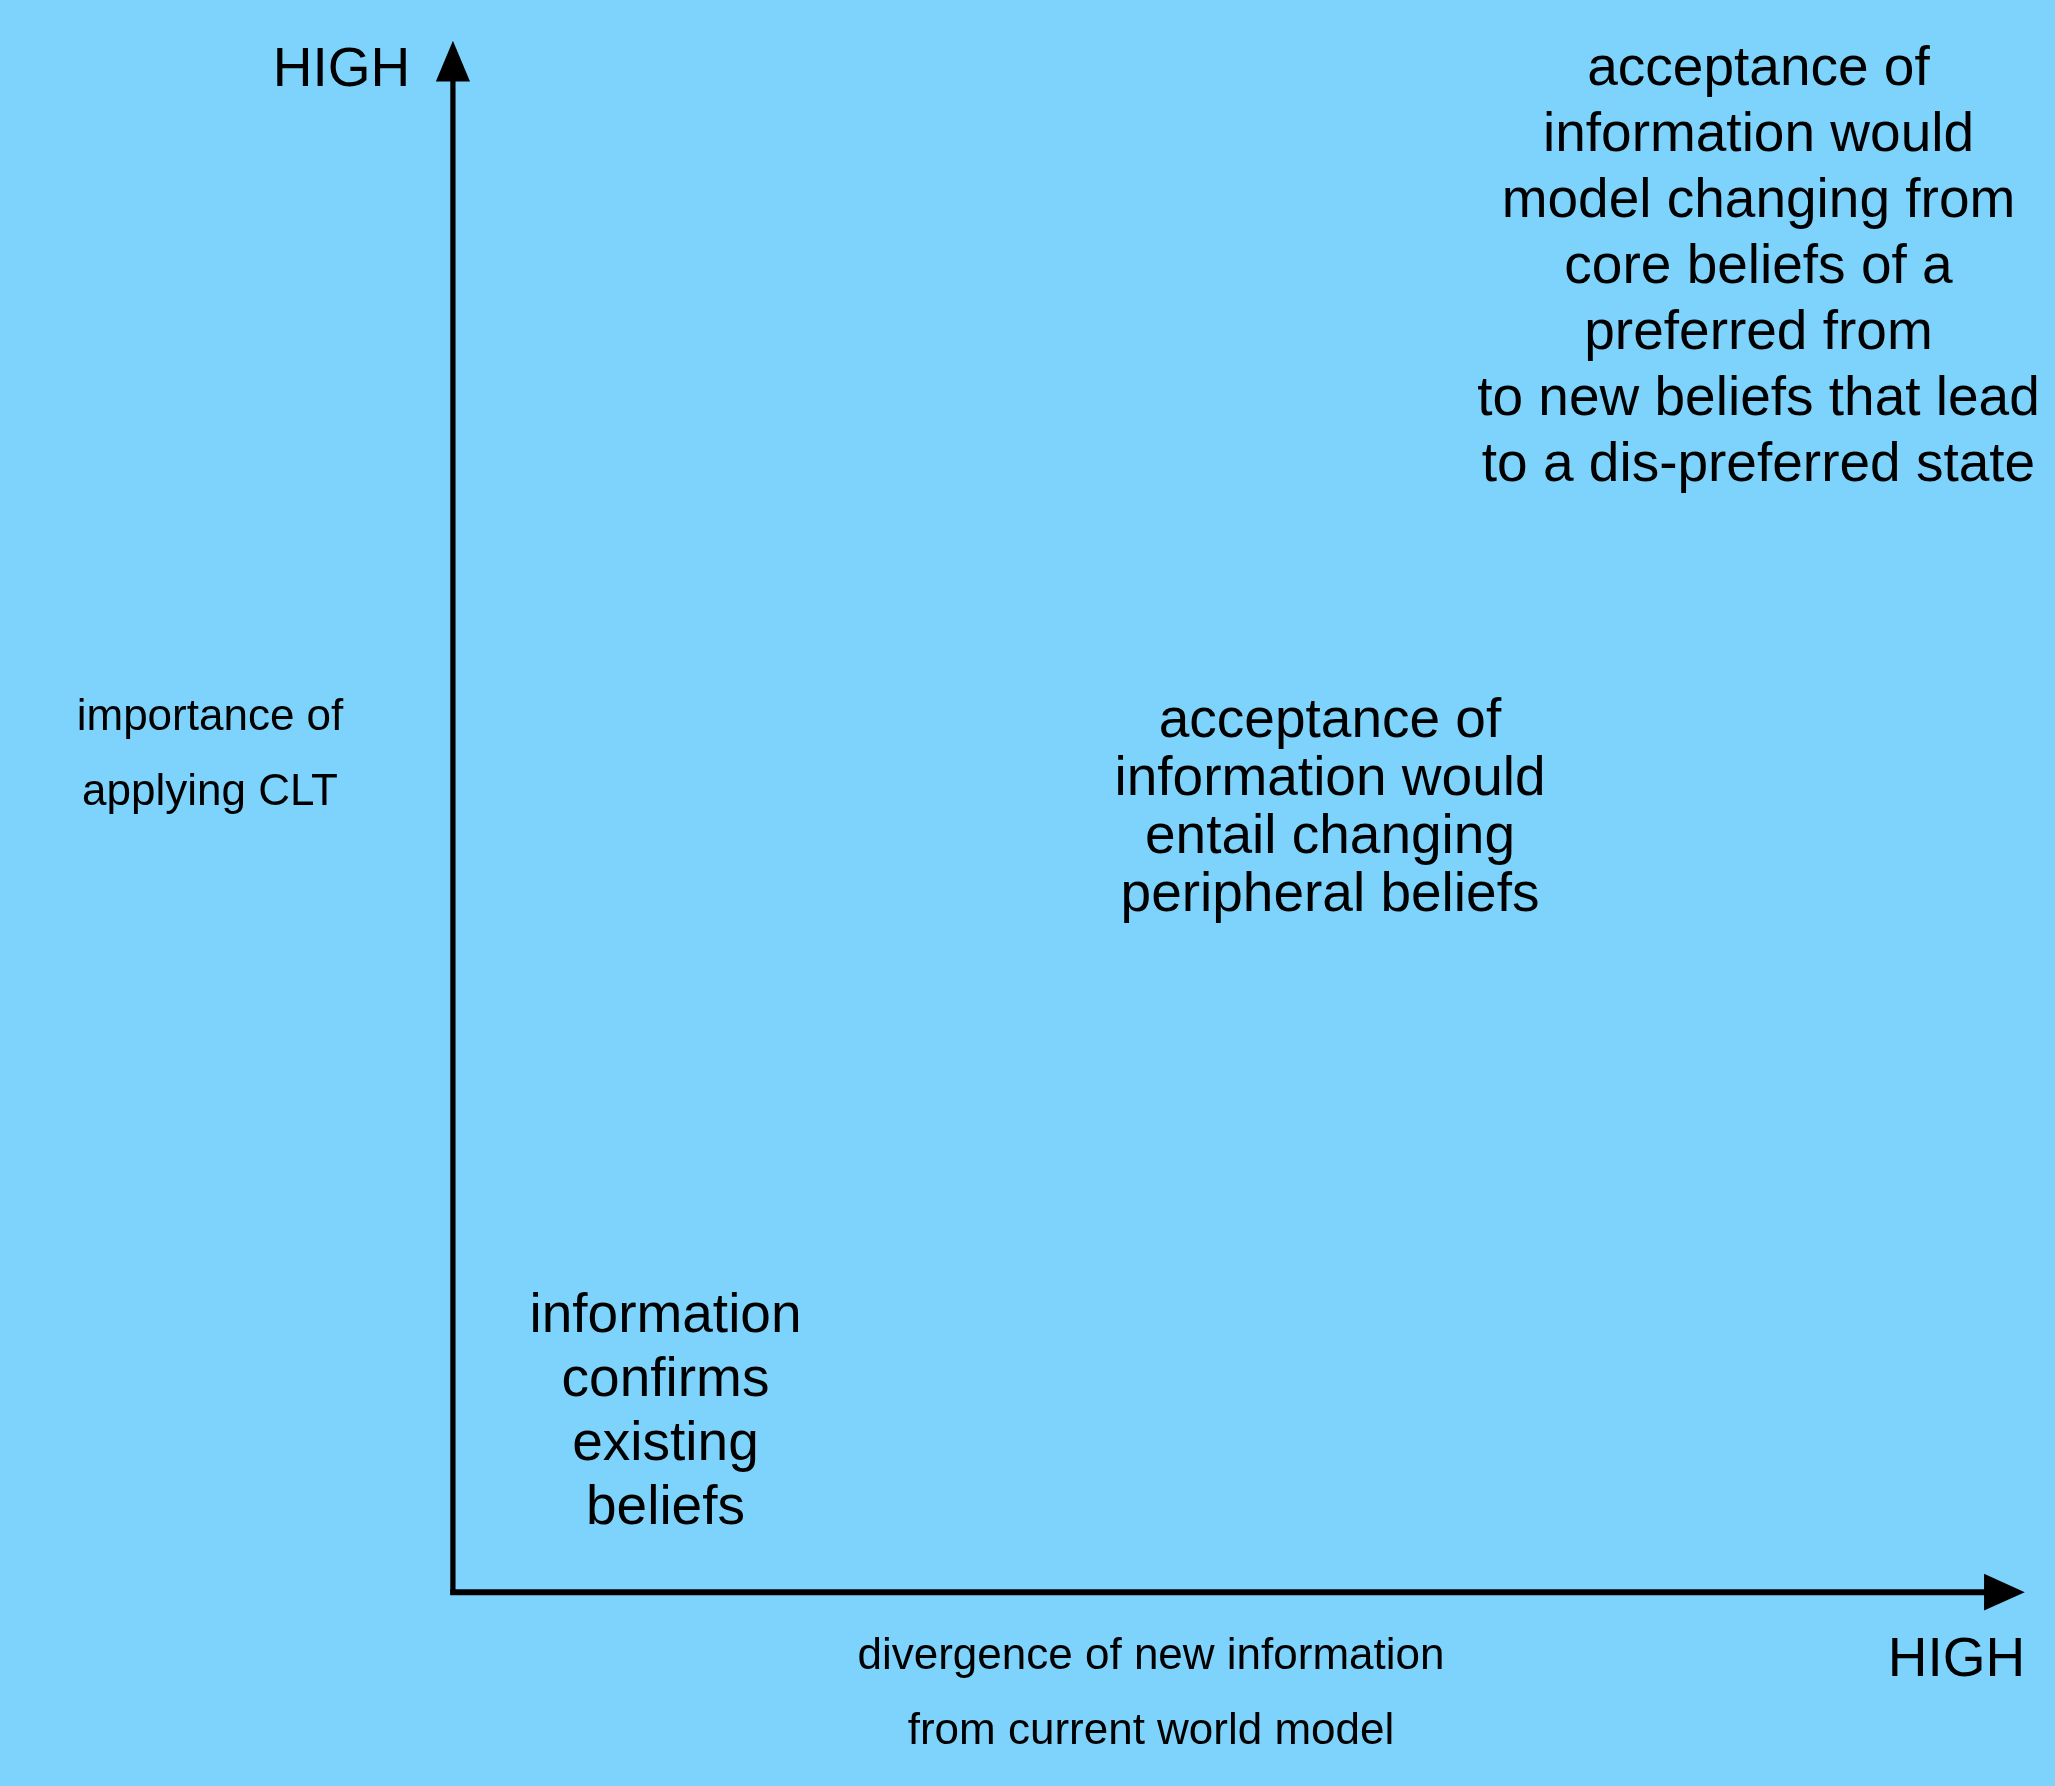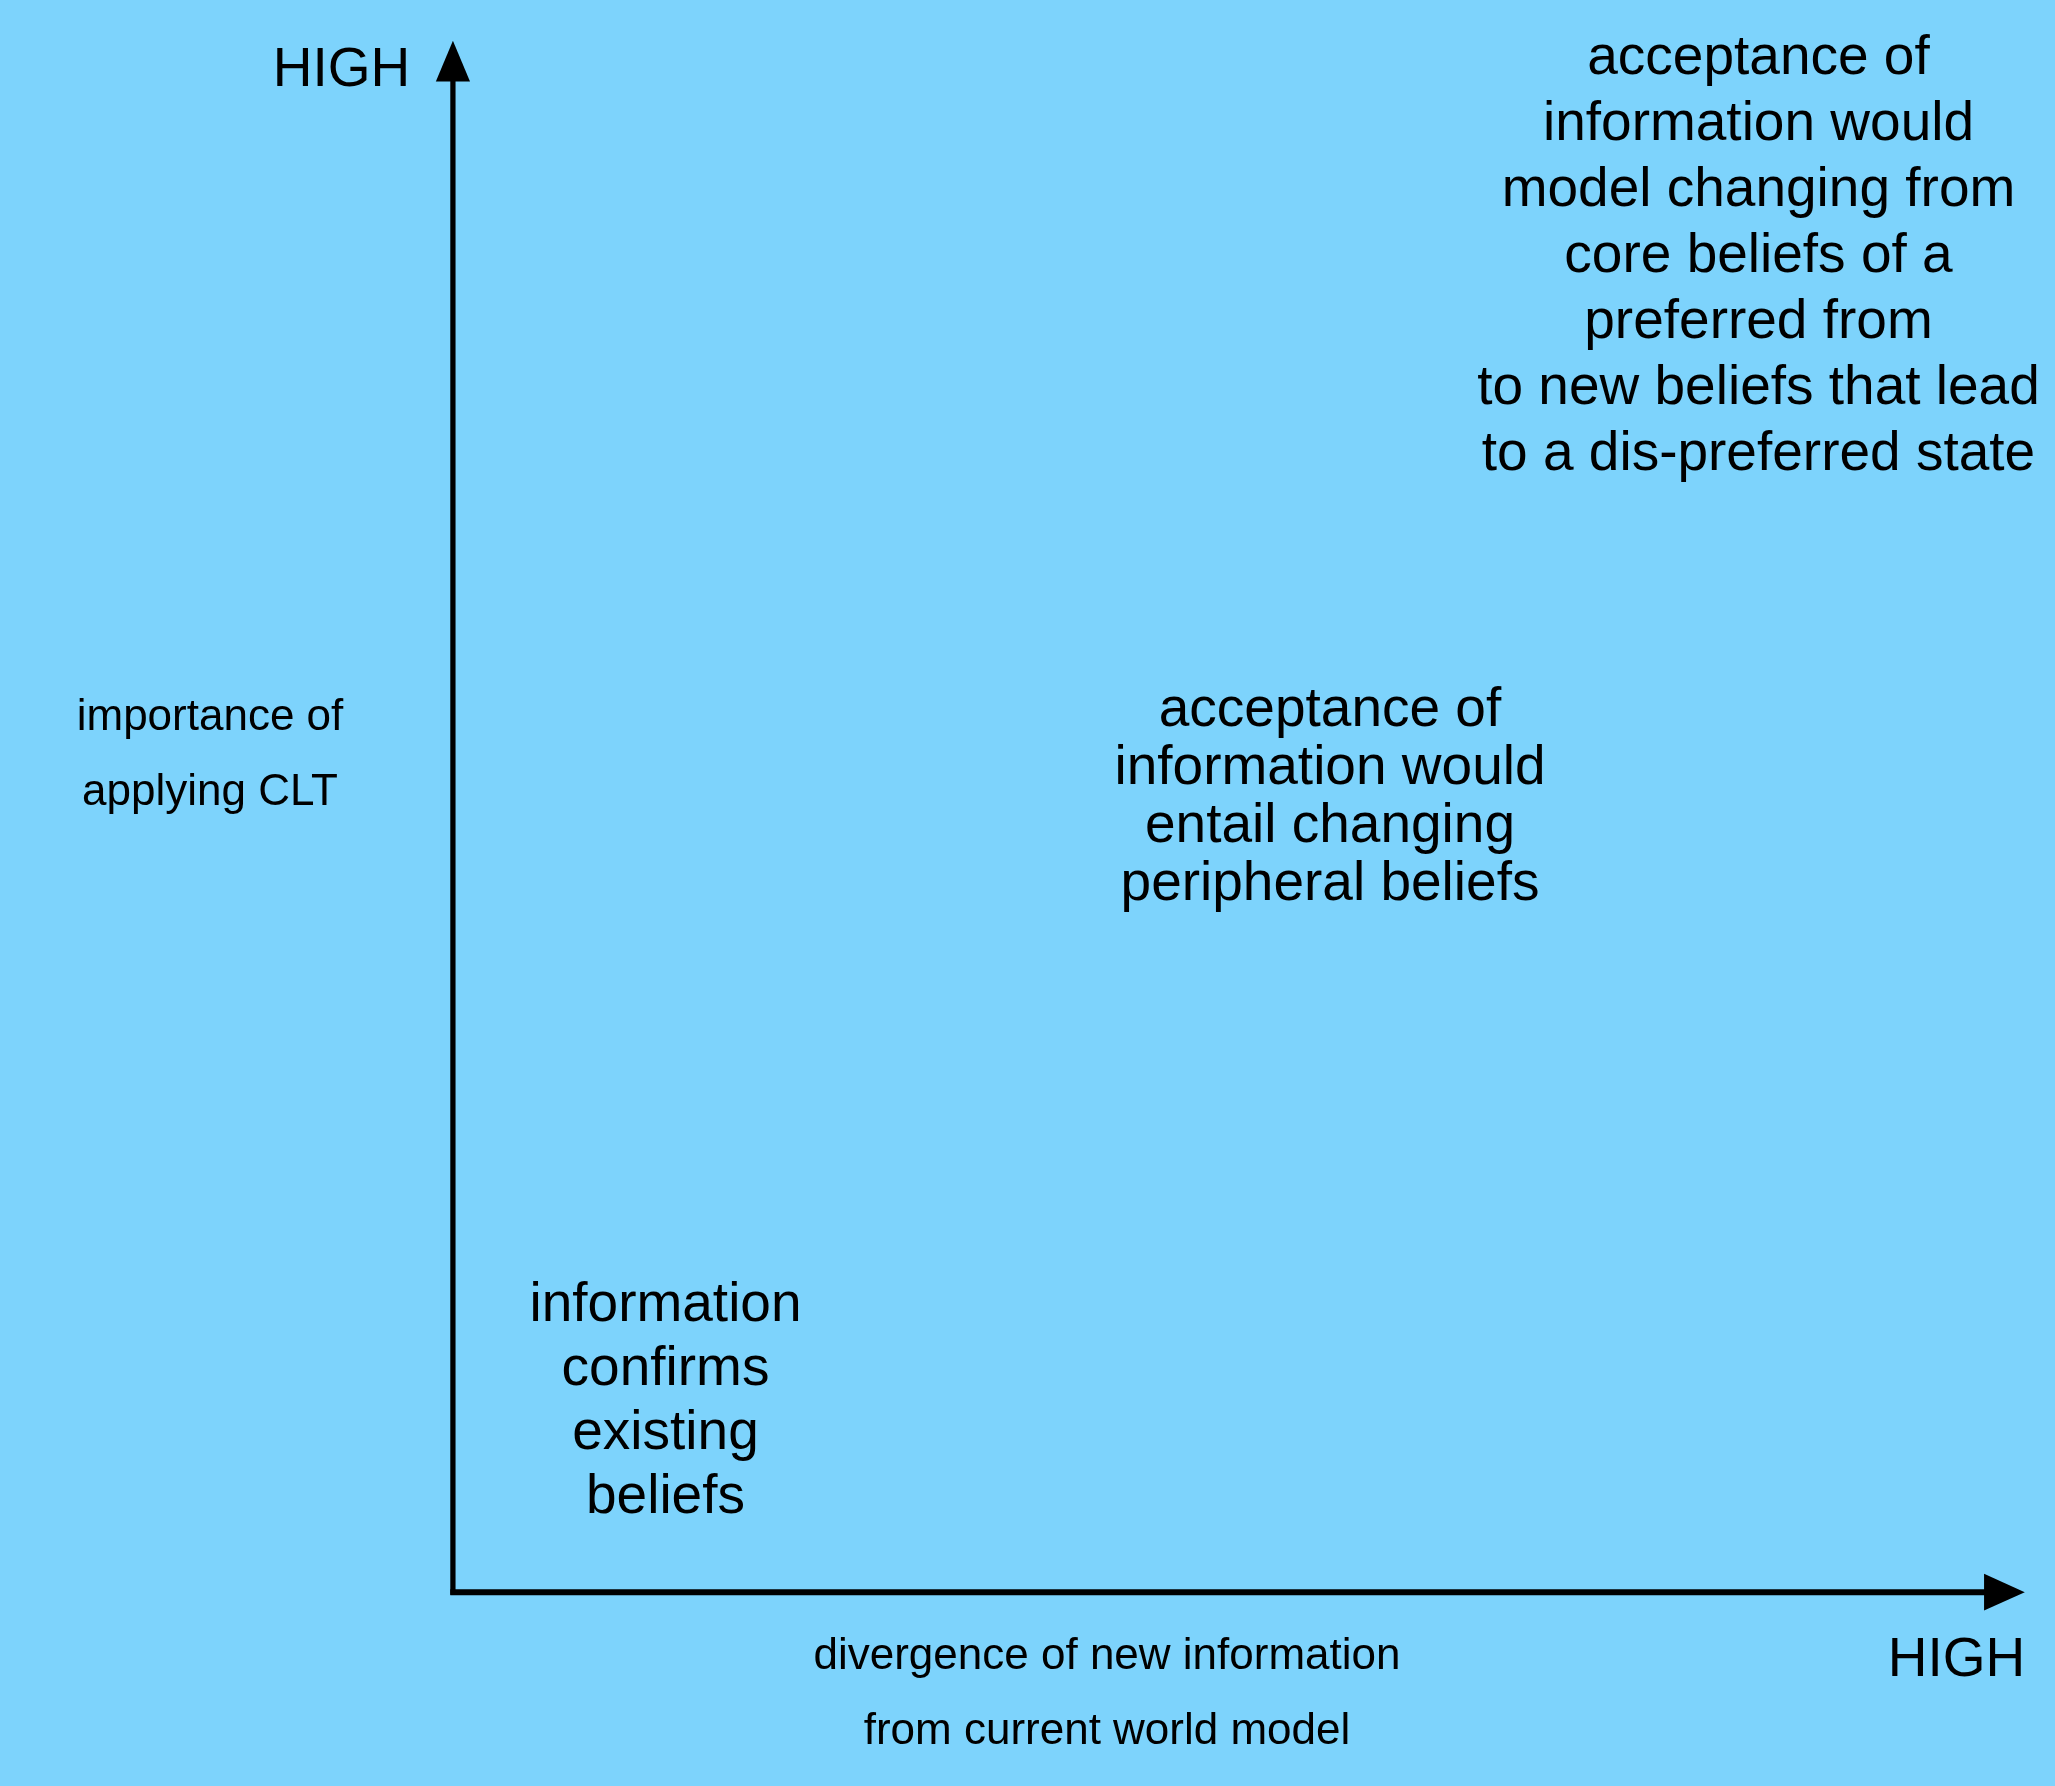--- a/index.html
+++ b/index.html
@@ -31,20 +31,21 @@
   .high-label {
     font-size: 55px;
     line-height: 59px;
   }
   .axis-title {
     font-size: 44px;
     line-height: 75px;
   }
   .note {
     font-size: 55px;
+    margin-top: 11px;
   }
   .note-low    { line-height: 64px; }
   .note-mid    { line-height: 58px; }
   .note-high   { line-height: 66px; }
 </style>
 </head>
 <body>
 
 <div class="canvas">
 
@@ -79,21 +80,21 @@
     <div>peripheral beliefs</div>
   </div>
 
   <div class="txt note note-low" style="left:501px; top:1270px; width:329px;">
     <div>information</div>
     <div>confirms</div>
     <div>existing</div>
     <div>beliefs</div>
   </div>
 
-  <div class="txt axis-title" style="left:647px; top:1616px; width:920px;">
+  <div class="txt axis-title" style="left:691px; top:1616px; width:920px;">
     <div>divergence of new information</div>
     <div>from current world model</div>
   </div>
 
   <div class="txt high-label" style="left:1858px; top:1628px; width:197px;">HIGH</div>
 
 </div>
 
 
 </body></html>

